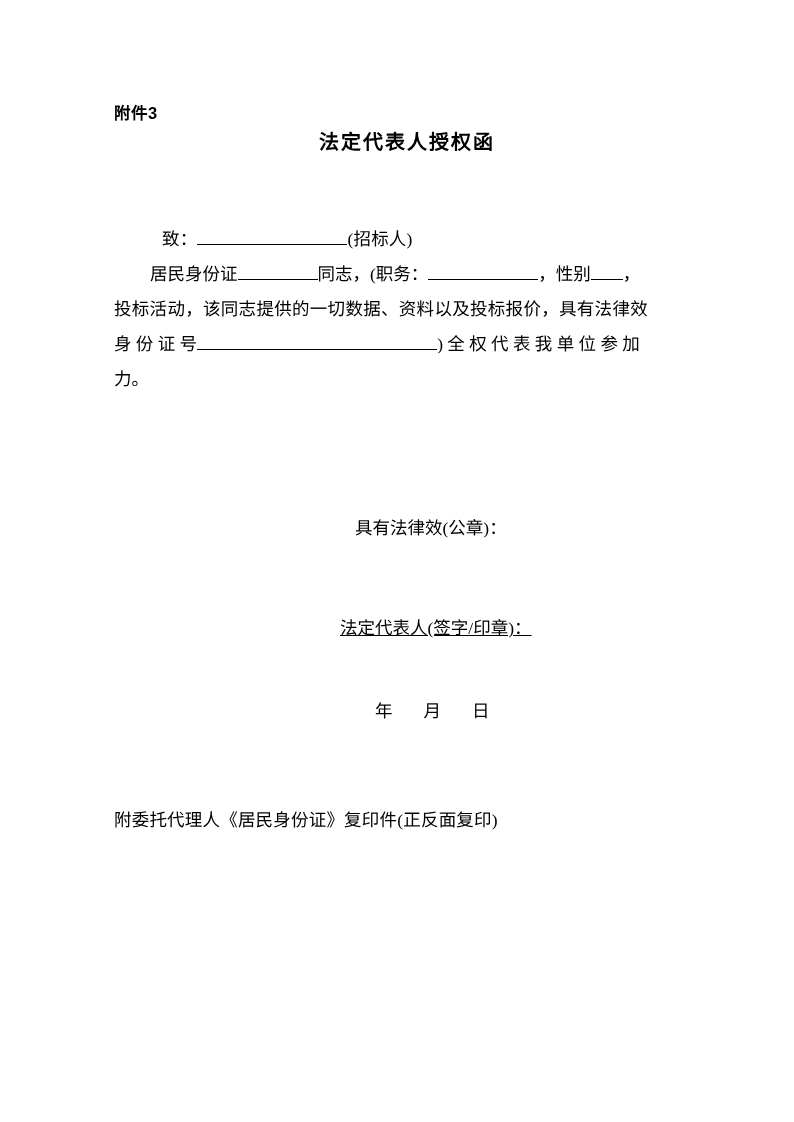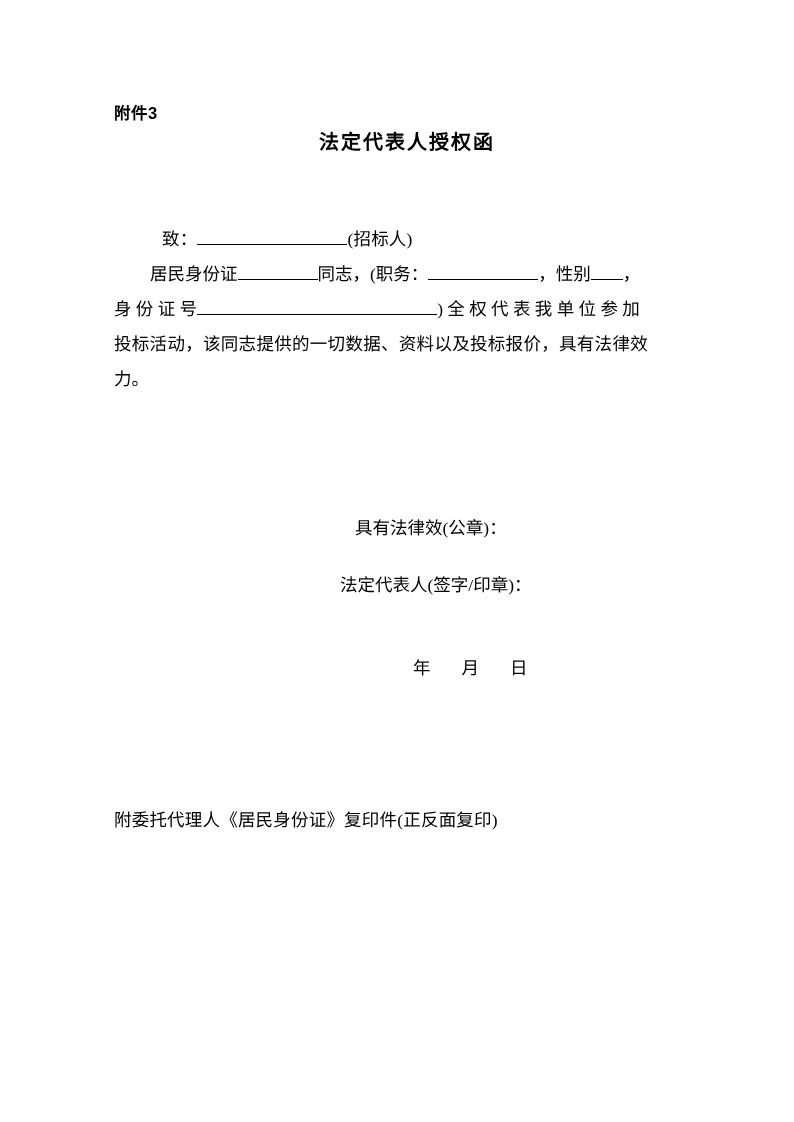--- a/index.html
+++ b/index.html
@@ -82,27 +82,27 @@
     top: 510px;
     width: 794px;
   }
   .sig-line {
     font-size: 17.5px;
     line-height: 36px;
     padding-left: 355px;
   }
   .sig-line-2 {
     padding-left: 340px;
-    margin-top: 21px;
+    margin-top: 64px;
+    text-decoration: underline;
   }
   .date-line {
     padding-left: 375px;
     margin-top: 47px;
     letter-spacing: 1px;
-    margin-left: 38px;
   }
   .date-sp { display: inline-block; width: 30px; }
   .footer-note {
     position: absolute;
     left: 114px;
     top: 805px;
     font-size: 17.5px;
     line-height: 30px;
     letter-spacing: 0.2px;
   }
@@ -119,25 +119,25 @@
   <div class="body-block">
 
     <div class="body-line line-to">
       <span>致：</span><span class="ul ul-to"></span><span>(招标人)</span>
     </div>
 
     <div class="body-line">
       <span class="indent"></span><span>居民身份证</span><span class="ul ul-unit"></span><span>同志，(职务：</span><span class="ul ul-duty"></span><span>，性别</span><span class="ul ul-gender"></span><span>，</span>
     </div>
 
+    <div class="body-line justify-line">投标活动，该同志提供的一切数据、资料以及投标报价，具有法律效</div>
+
     <div class="body-line">
       <span>身 份 证 号</span><span class="ul ul-id"></span><span>) 全 权 代 表 我 单 位 参 加</span>
     </div>
-
-    <div class="body-line justify-line">投标活动，该同志提供的一切数据、资料以及投标报价，具有法律效</div>
 
     <div class="body-line">力。</div>
 
   </div>
 
   <div class="sig-block">
     <div class="sig-line">具有法律效(公章)：</div>
     <div class="sig-line sig-line-2">法定代表人(签字/印章)：</div>
     <div class="sig-line date-line">
       <span>年</span><span class="date-sp"></span><span>月</span><span class="date-sp"></span><span>日</span>

